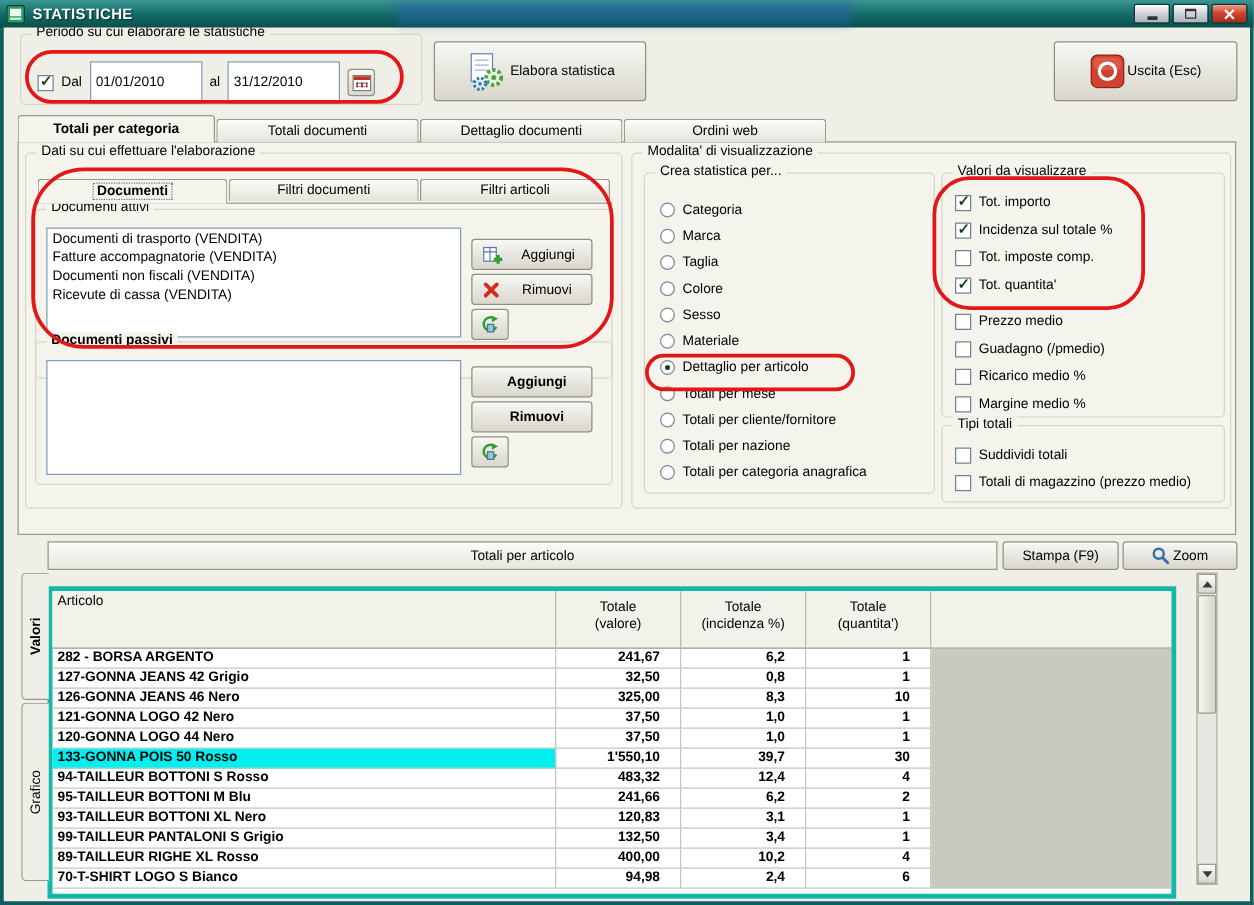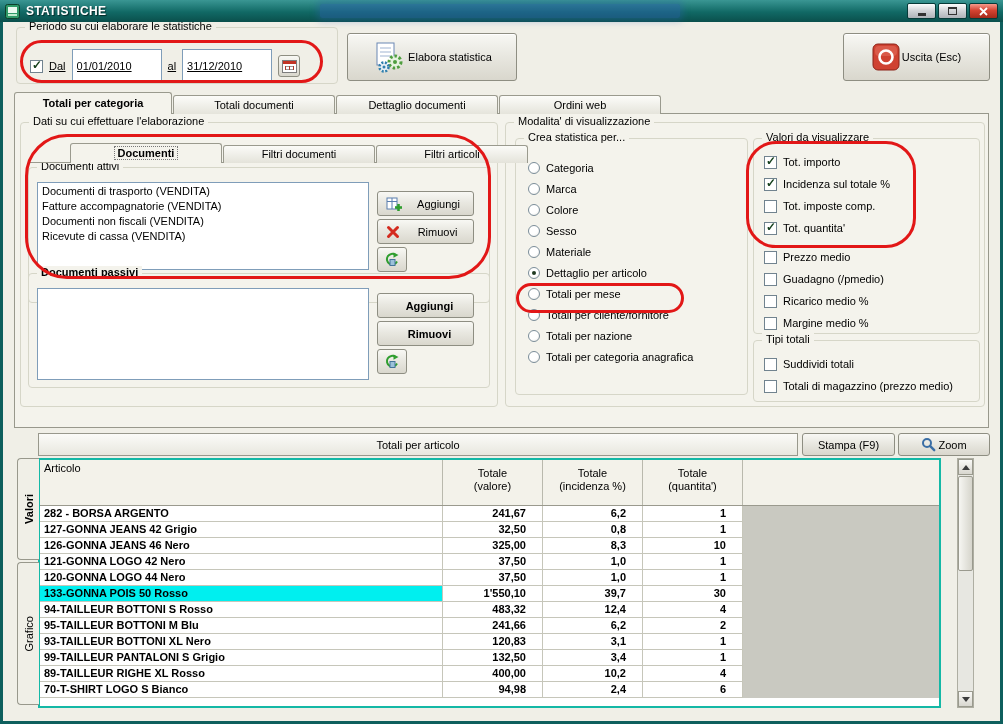--- a/index.html
+++ b/index.html
@@ -57,21 +57,21 @@
   .on > .checkbox .tick, .checkbox.on .tick { display:block; }
 
   .radio { width:12px; height:12px; border:1px solid #7b8d99; border-radius:50%; background:radial-gradient(circle at 35% 30%, #fff 55%, #e4e4e0); position:relative; flex:0 0 auto; }
   .radio .dot { display:none; position:absolute; inset:3px; border-radius:50%; background:#203a20; }
   .on > .radio .dot { display:block; }
 
   .listbox { position:absolute; background:#fff; border:1px solid #7f9db9; overflow:hidden; padding:1px 0; }
   .listbox .li { height:15px; line-height:15px; padding:0 4px; white-space:nowrap; }
 
   
-  .period-gb { left:16px; top:27px; width:322px; height:57px;text-decoration:underline; }
+  .period-gb { left:16px; top:27px; width:322px; height:57px; }
   .period-row { display:flex; align-items:center; gap:6px; padding:21px 0 0 13px; }
   .cal-btn { width:22px; height:22px; }
   .cal { width:15px; height:13px; background:#fff; border:1px solid #7d7d7d; position:relative; }
   .cal::before { content:""; position:absolute; top:0; left:0; right:0; height:3px; background:#c23425; }
   .cal::after { content:""; position:absolute; top:5px; left:2px; right:2px; bottom:2px;
     background:repeating-linear-gradient(90deg,#b03a2e 0 1px,transparent 1px 4px),
                repeating-linear-gradient(0deg,#999 0 1px,transparent 1px 3px); }
 
   .elabora-btn { left:347px; top:33px; width:170px; height:48px; }
   .uscita-btn  { left:843px; top:33px; width:147px; height:48px; }
@@ -87,21 +87,21 @@
   .tabs div.tab:nth-of-type(1){ width:158px; }
   .tabs div.tab:nth-of-type(2){ width:162px; }
   .tabs div.tab:nth-of-type(3){ width:162px; }
   .tabs div.tab:nth-of-type(4){ width:162px; }
 
   .tabpanel { position:absolute; left:14px; top:113px; width:975px; height:315px; background:#f4f3ec; border:1px solid #98988c; }
 
   
   .dati-gb { left:20px; top:122px; width:478px; height:285px; }
 
-  .subtabs { position:absolute; left:30px; top:143px; height:20px; display:flex; align-items:flex-end; z-index:3;margin-left:40px; }
+  .subtabs { position:absolute; left:30px; top:143px; height:20px; display:flex; z-index:3; }
   .stab { width:152px; height:18px; line-height:17px; text-align:center;
     background:linear-gradient(180deg,#fbfbf8,#e4e3da);
     border:1px solid #9a9a8e; border-bottom:none; border-radius:3px 3px 0 0; margin-right:1px; }
   .stab.on { height:20px; line-height:19px; font-weight:bold; background:#f4f3ec; z-index:4; }
   .stab.on .stab-label { outline:1px dotted #777; padding:0 3px; }
   .subtab-line { position:absolute; left:28px; top:162px; width:462px; height:1px; background:#9a9a8e; z-index:2; }
 
   .attivi-gb  { left:28px; top:167px; width:462px; height:136px; }
   .passivi-gb { left:28px; top:273px; width:462px; height:115px;font-weight:bold; }
   .attivi-list  { left:8px; top:14px; width:332px; height:88px; }
@@ -130,21 +130,21 @@
   .zoom-btn   { position:absolute; left:898px; top:433px; width:92px; height:23px; }
 
   .vtab { position:absolute; left:17px; width:22px; background:#f0efe7;
     border:1px solid #98988c; border-right:none; border-radius:4px 0 0 4px;
     display:flex; align-items:center; justify-content:center; z-index:5; }
   .vtab .vlabel { writing-mode:vertical-rl; transform:rotate(180deg); font-size:11px; white-space:nowrap; }
   .vtab.on .vlabel { font-weight:bold; }
   .vtabs div.vtab:nth-of-type(1) { top:458px; height:102px; }
   .vtabs div.vtab:nth-of-type(2) { top:562px; height:143px; }
 
-  .results-table { position:absolute; left:38px; top:458px; width:903px; height:250px; background:#fff; border:2px solid #14b8a6; }
+  .results-table { position:absolute; left:38px; top:469px; width:903px; height:250px; background:#fff; border:4px solid #14b8a6; }
   .thead { display:flex; height:46px; background:#f3f2ea; border-bottom:1px solid #9a9a8e; }
   .hcells { display:flex; }
   .th { border-right:1px solid #b9b9ad; display:flex; flex-direction:column; align-items:center; justify-content:flex-start; padding-top:7px; line-height:13px; }
   .hcells div.th:nth-of-type(1) { width:403px; align-items:flex-start; padding:2px 0 0 4px; }
   .hcells div.th:nth-of-type(2), .hcells div.th:nth-of-type(3), .hcells div.th:nth-of-type(4) { width:100px; }
   .th.filler { flex:1; border-right:none; }
   .tbody { position:absolute; left:0; top:46px; width:703px;font-weight:bold; }
   .trow { display:flex; height:16px; }
   .td { border-right:1px solid #c6c6ba; border-bottom:1px solid #c6c6ba; height:16px; line-height:15px; white-space:nowrap; overflow:hidden; }
   .td.c0 { width:403px; padding-left:4px; }
@@ -336,20 +336,24 @@
       <div class="radio-row">
         <span class="radio"></span>
         <span>Categoria</span>
       </div>
 
       <div class="radio-row">
         <span class="radio"></span>
         <span>Marca</span>
       </div>
 
+      <div class="radio-row">
+        <span class="radio"></span>
+        <span>Taglia</span>
+      </div>
 
       <div class="radio-row">
         <span class="radio"></span>
         <span>Colore</span>
       </div>
 
       <div class="radio-row">
         <span class="radio"></span>
         <span>Sesso</span>
       </div>

